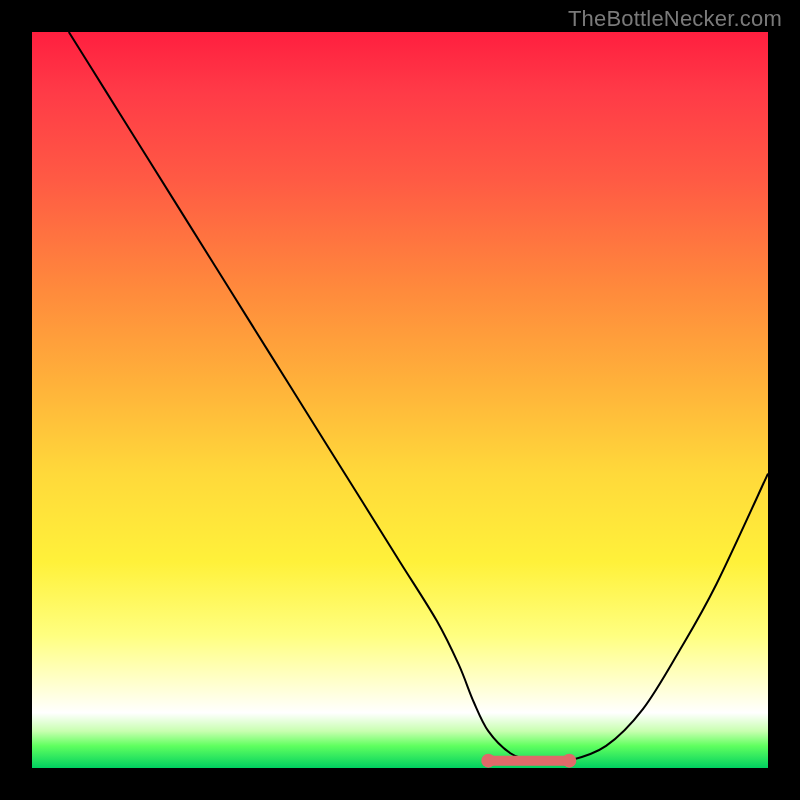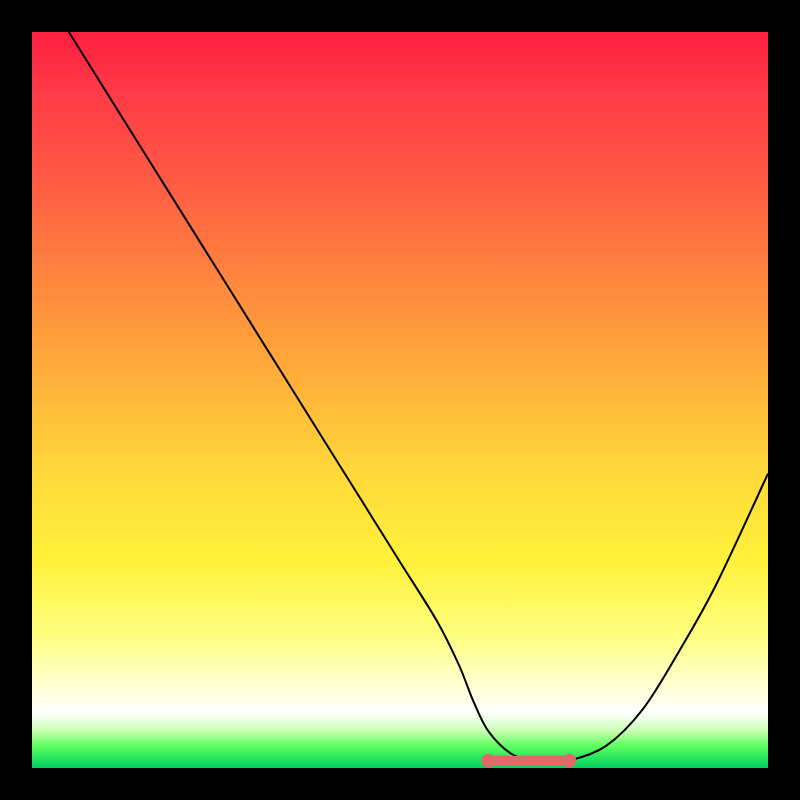--- a/index.html
+++ b/index.html
@@ -70,20 +70,21 @@
   .curve {
     fill: none;
     stroke: #000;
     stroke-width: 2;
   }
 </style>
 </head>
 <body>
 
 <div class="frame">
+  <div class="watermark">TheBottleNecker.com</div>
   <div class="plot">
     <svg class="curves" viewBox="0 0 736 736" preserveAspectRatio="none">
       <path id="curve-path" class="curve" d="M 36.800000000000004 0 C 42.93333333333334 9.813333333333333, 61.33333333333334 39.25333333333333, 73.60000000000001 58.879999999999995 C 85.86666666666667 78.50666666666666, 98.13333333333333 98.13333333333333, 110.39999999999999 117.75999999999999 C 122.66666666666666 137.38666666666666, 134.93333333333334 157.01333333333332, 147.20000000000002 176.64 C 159.4666666666667 196.26666666666665, 171.73333333333335 215.89333333333332, 184 235.51999999999998 C 196.26666666666665 255.14666666666665, 208.53333333333333 274.77333333333337, 220.79999999999998 294.40000000000003 C 233.06666666666663 314.0266666666667, 245.3333333333333 333.6533333333333, 257.59999999999997 353.28 C 269.8666666666666 372.90666666666664, 282.1333333333334 392.53333333333336, 294.40000000000003 412.16 C 306.6666666666667 431.7866666666667, 318.93333333333334 451.41333333333336, 331.2 471.04 C 343.46666666666664 490.6666666666667, 355.73333333333335 510.2933333333333, 368 529.92 C 380.26666666666665 549.5466666666666, 394.9866666666667 571.6266666666666, 404.8 588.8 C 414.61333333333334 605.9733333333334, 420.74666666666667 619.4666666666667, 426.88 632.96 C 433.0133333333333 646.4533333333334, 436.69333333333327 658.72, 441.59999999999997 669.76 C 446.50666666666666 680.8, 450.18666666666667 690.6133333333333, 456.32 699.2 C 462.4533333333333 707.7866666666667, 471.04 716.3733333333333, 478.40000000000003 721.28 C 485.76000000000005 726.1866666666666, 494.3466666666667 727.4133333333333, 500.48 728.64 C 506.61333333333334 729.8666666666667, 509.0666666666666 728.64, 515.1999999999999 728.64 C 521.3333333333333 728.64, 527.4666666666666 731.0933333333334, 537.28 728.64 C 547.0933333333334 726.1866666666666, 561.8133333333334 722.5066666666667, 574.08 713.92 C 586.3466666666667 705.3333333333333, 598.6133333333333 693.0666666666666, 610.88 677.12 C 623.1466666666666 661.1733333333334, 635.4133333333333 639.0933333333334, 647.68 618.24 C 659.9466666666666 597.3866666666667, 669.76 581.44, 684.48 552 C 699.2 522.56, 727.4133333333333 460, 736 441.59999999999997"></path>
       <line id="hl-seg" class="segment" x1="456.32" y1="728.64" x2="537.28" y2="728.64"></line>
       <circle id="hl-dot1" class="dot" r="7" cx="456.32" cy="728.64"></circle>
       <circle id="hl-dot2" class="dot" r="7" cx="537.28" cy="728.64"></circle>
     </svg>
   </div>
 </div>
 

